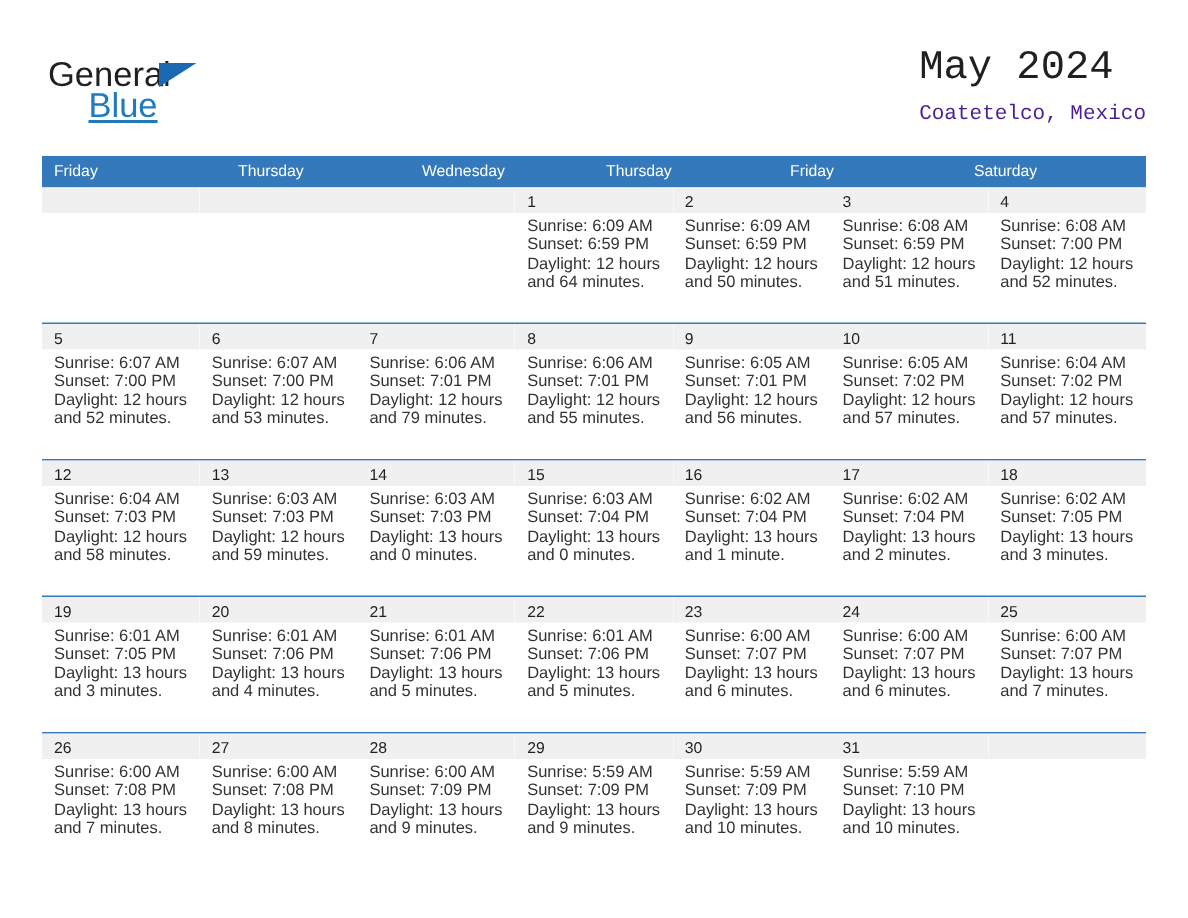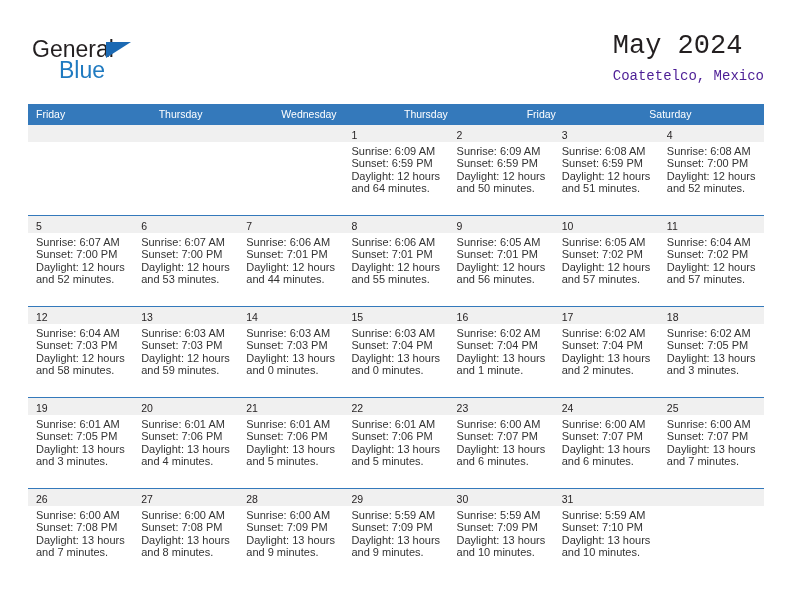--- a/index.html
+++ b/index.html
@@ -49,20 +49,21 @@
     font-family: "Liberation Sans", sans-serif;
   }
   .logo-blue {
     position: absolute;
     left: 27px;
     top: 21px;
     font-size: 23px;
     color: #1f7ac0;
     line-height: 26px;
     font-family: "Liberation Sans", sans-serif;
+    text-decoration: underline;
   }
   .logo-triangle {
     position: absolute;
     left: 74px;
     top: 6px;
     width: 0;
     height: 0;
     border-top: 16px solid #1b69b3;
     border-right: 25px solid transparent;
   }
@@ -251,21 +252,21 @@
               <div>Daylight: 12 hours</div>
               <div>and 53 minutes.</div>
             </div>
           </div>
           <div class="day-cell">
             <div class="day-number-band"><span class="day-number">7</span></div>
             <div class="day-info">
               <div>Sunrise: 6:06 AM</div>
               <div>Sunset: 7:01 PM</div>
               <div>Daylight: 12 hours</div>
-              <div>and 44 minutes.</div>
+              <div>and 79 minutes.</div>
             </div>
           </div>
           <div class="day-cell">
             <div class="day-number-band"><span class="day-number">8</span></div>
             <div class="day-info">
               <div>Sunrise: 6:06 AM</div>
               <div>Sunset: 7:01 PM</div>
               <div>Daylight: 12 hours</div>
               <div>and 55 minutes.</div>
             </div>

